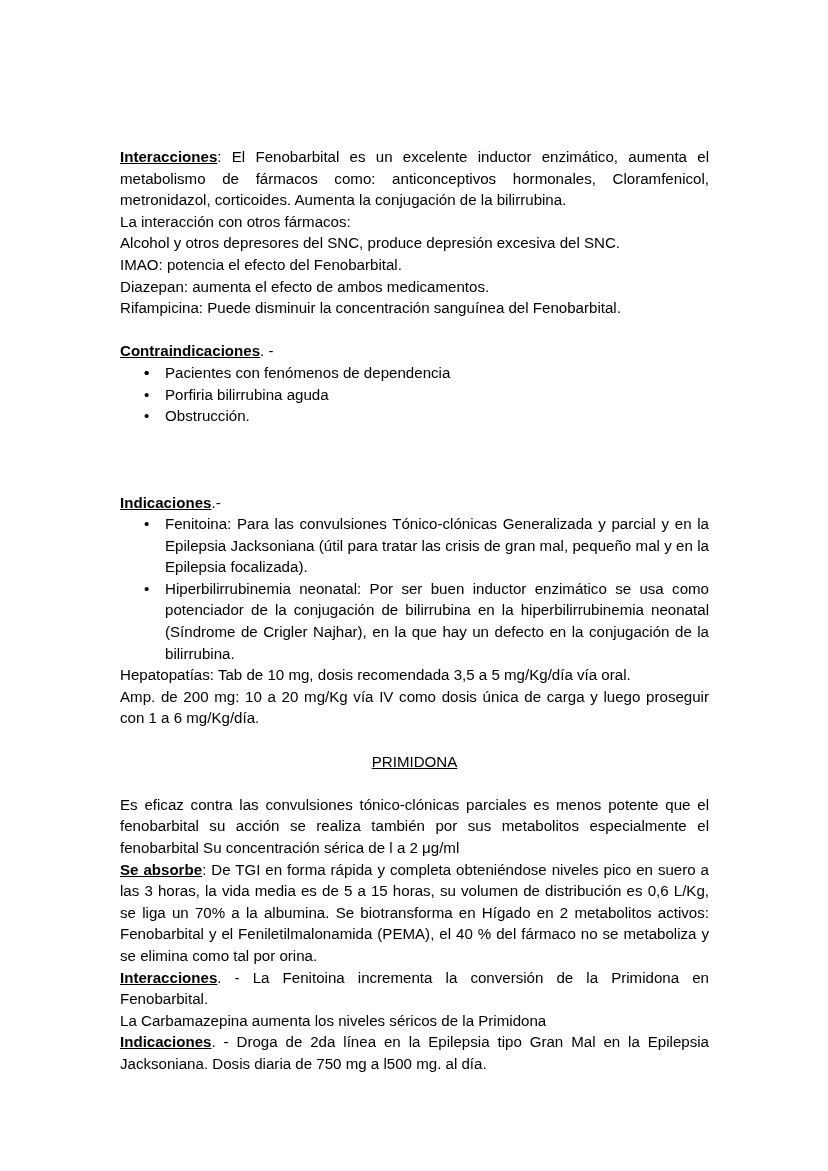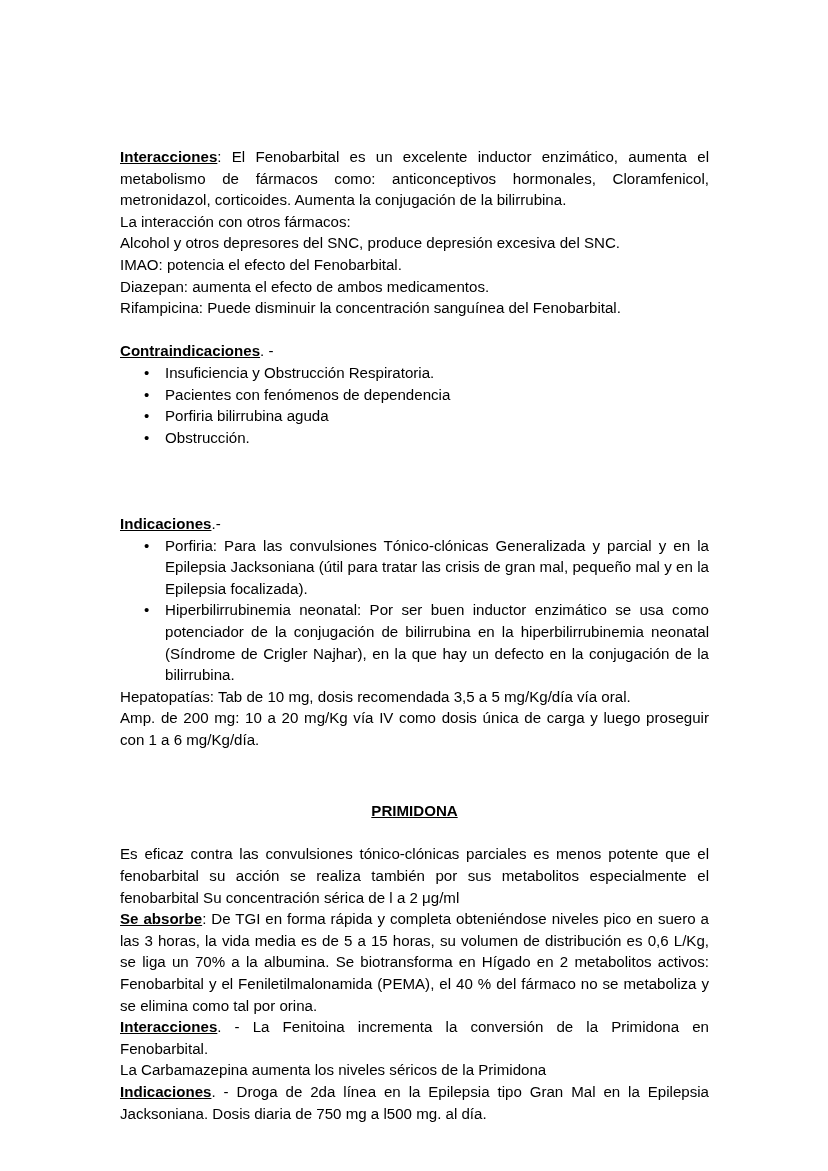--- a/index.html
+++ b/index.html
@@ -68,23 +68,22 @@
     text-align: left;
     font-size: 15.1px;
     line-height: 21.6px;
   }
   ul.bullets.justified > li {
     text-align: justify;
   }
   .center-head {
     text-align: center;
     text-align-last: center;
-    font-weight: bold;
+    font-weight: normal;
     text-decoration: underline;
-    margin-top: 28px;
   }
 </style>
 </head>
 <body>
 
 <div class="page">
   <div class="content">
 
     <p>
       <span class="lbl">Interacciones</span><span>:</span><span> El Fenobarbital es un excelente inductor enzimático, aumenta el metabolismo de fármacos como: anticonceptivos hormonales, Cloramfenicol, metronidazol, corticoides. Aumenta la conjugación de la bilirrubina.</span>
@@ -111,42 +110,42 @@
     </p>
 
     <div class="spacer"></div>
 
     <p>
       <span class="lbl">Contraindicaciones</span><span>. -</span>
     </p>
 
     <ul class="bullets">
       <li>
-        <span class="dot">•</span><span>Insuficiencia y Obstrucción Respiratoria.</span>
+        <span class="dot">•</span>
       </li>
       <li>
         <span class="dot">•</span><span>Pacientes con fenómenos de dependencia</span>
       </li>
       <li>
         <span class="dot">•</span><span>Porfiria bilirrubina aguda</span>
       </li>
       <li>
         <span class="dot">•</span><span>Obstrucción.</span>
       </li>
     </ul>
 
     <div class="spacer-lg"></div>
 
     <p>
       <span class="lbl">Indicaciones</span><span>.-</span>
     </p>
 
     <ul class="bullets justified">
       <li>
-        <span class="dot">•</span><span class="lbl-u">Porfiria</span><span>: Para las convulsiones Tónico-clónicas Generalizada y parcial y en la Epilepsia Jacksoniana (útil para tratar las crisis de gran mal, pequeño mal y en la Epilepsia focalizada).</span>
+        <span class="dot">•</span><span class="lbl-u">Fenitoina</span><span>: Para las convulsiones Tónico-clónicas Generalizada y parcial y en la Epilepsia Jacksoniana (útil para tratar las crisis de gran mal, pequeño mal y en la Epilepsia focalizada).</span>
       </li>
       <li>
         <span class="dot">•</span><span class="lbl-u">Hiperbilirrubinemia neonatal</span><span>: Por ser buen inductor enzimático se usa como potenciador de la conjugación de bilirrubina en la hiperbilirrubinemia neonatal (Síndrome de Crigler Najhar), en la que hay un defecto en la conjugación de la bilirrubina.</span>
       </li>
     </ul>
 
     <p>
       <span class="lbl-u">Hepatopatías</span><span>: Tab de 10 mg, dosis recomendada 3,5 a 5 mg/Kg/día vía oral.</span>
     </p>
 

